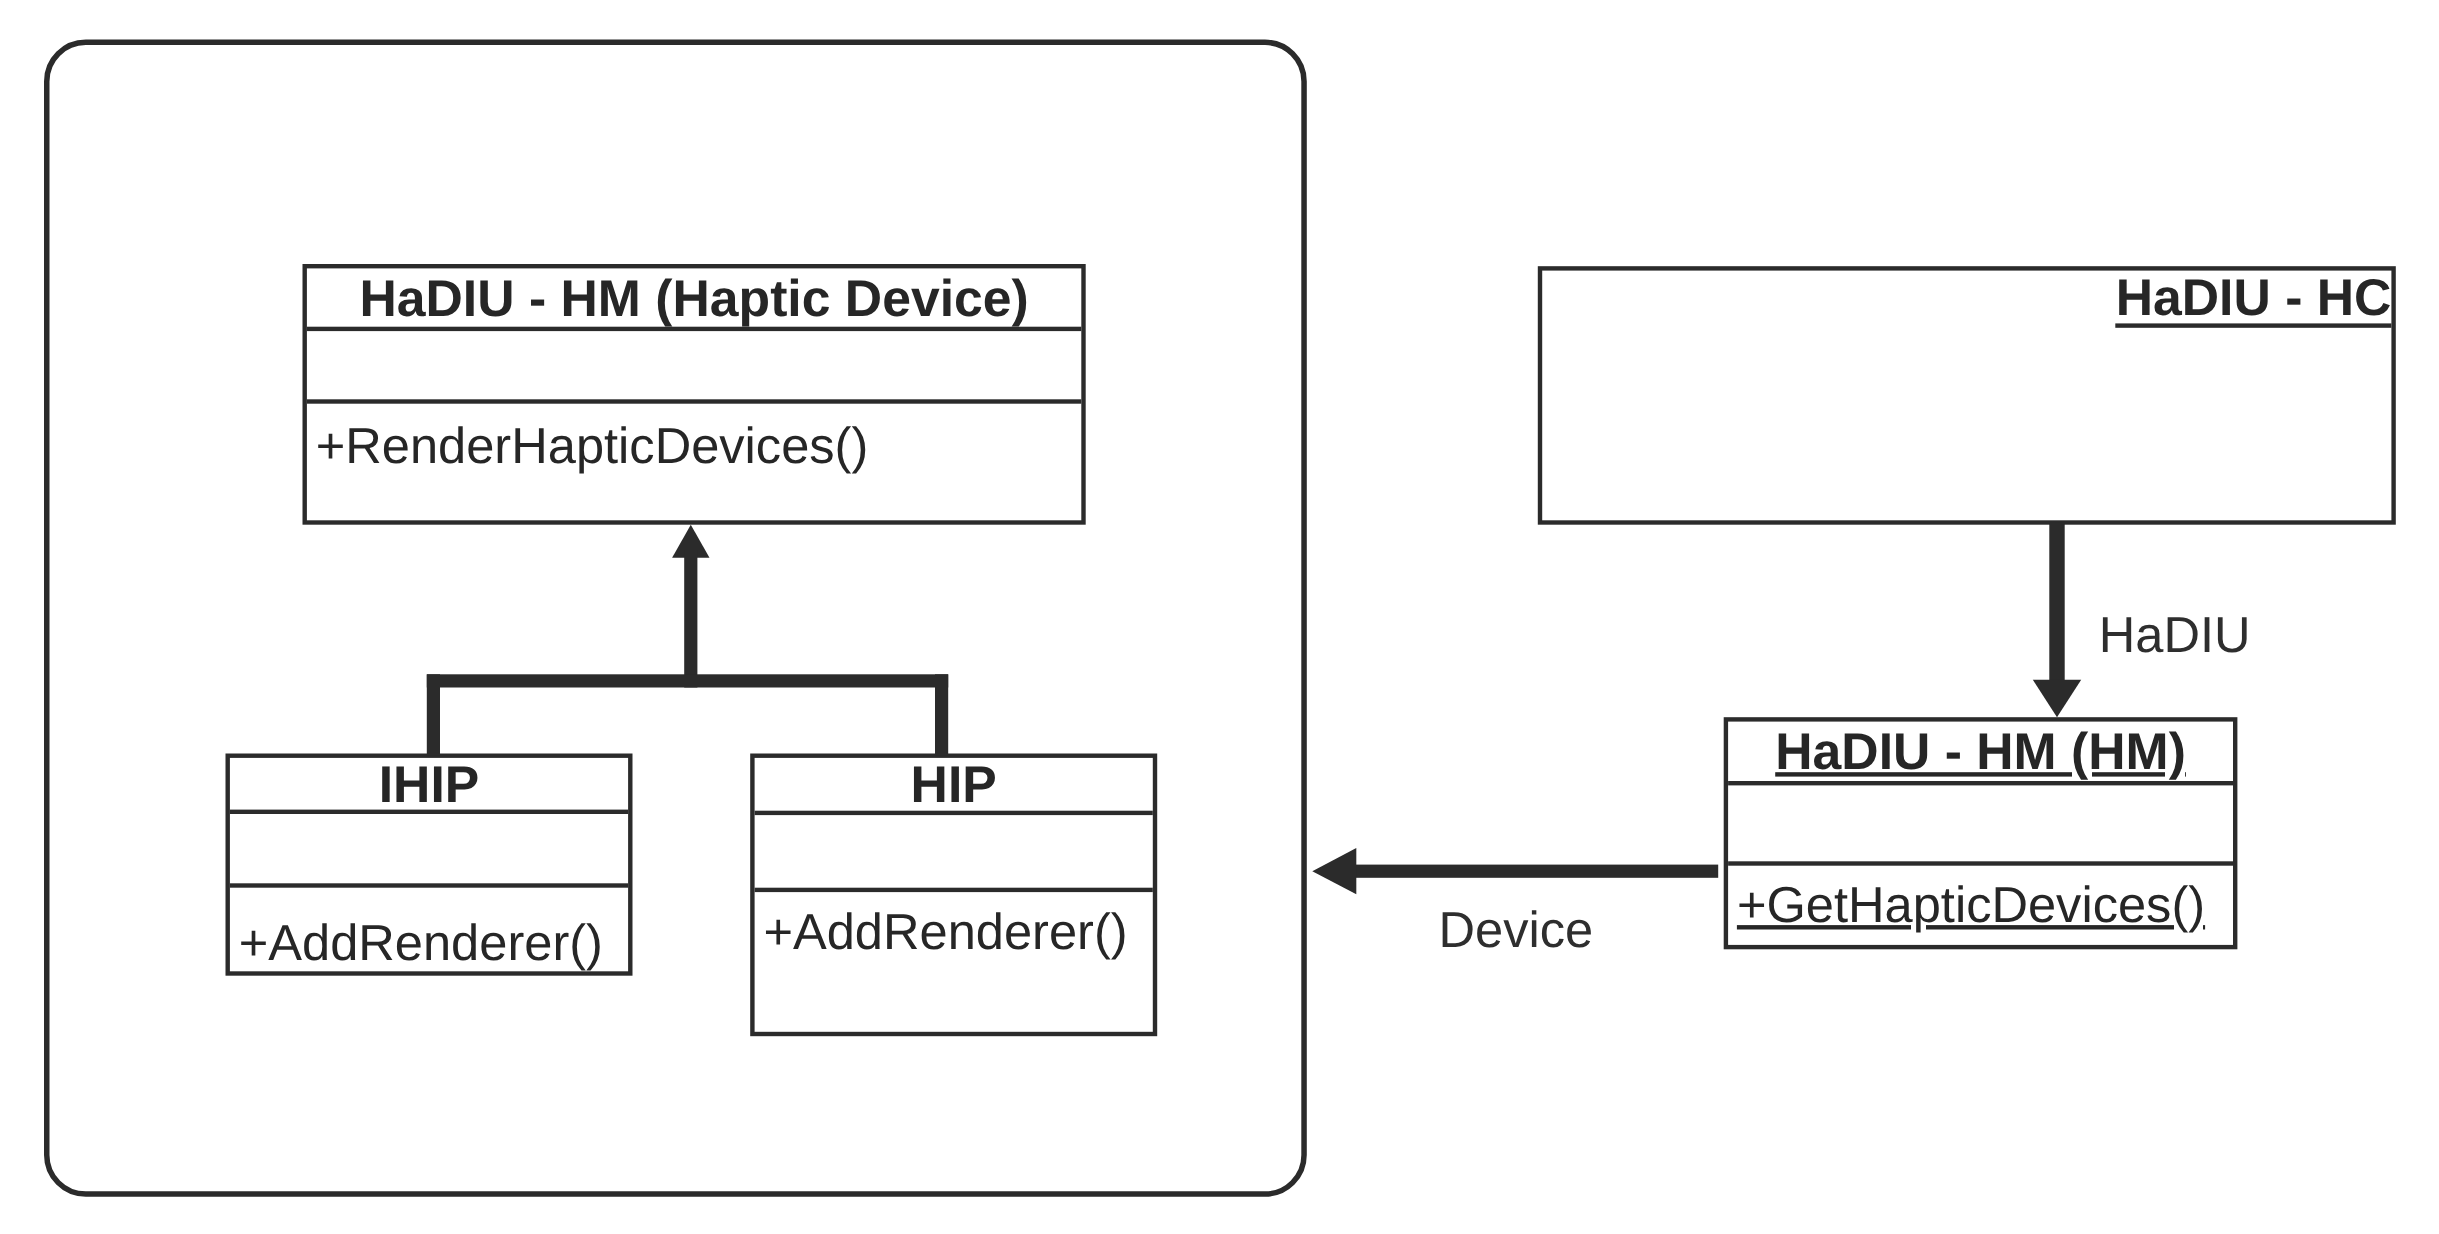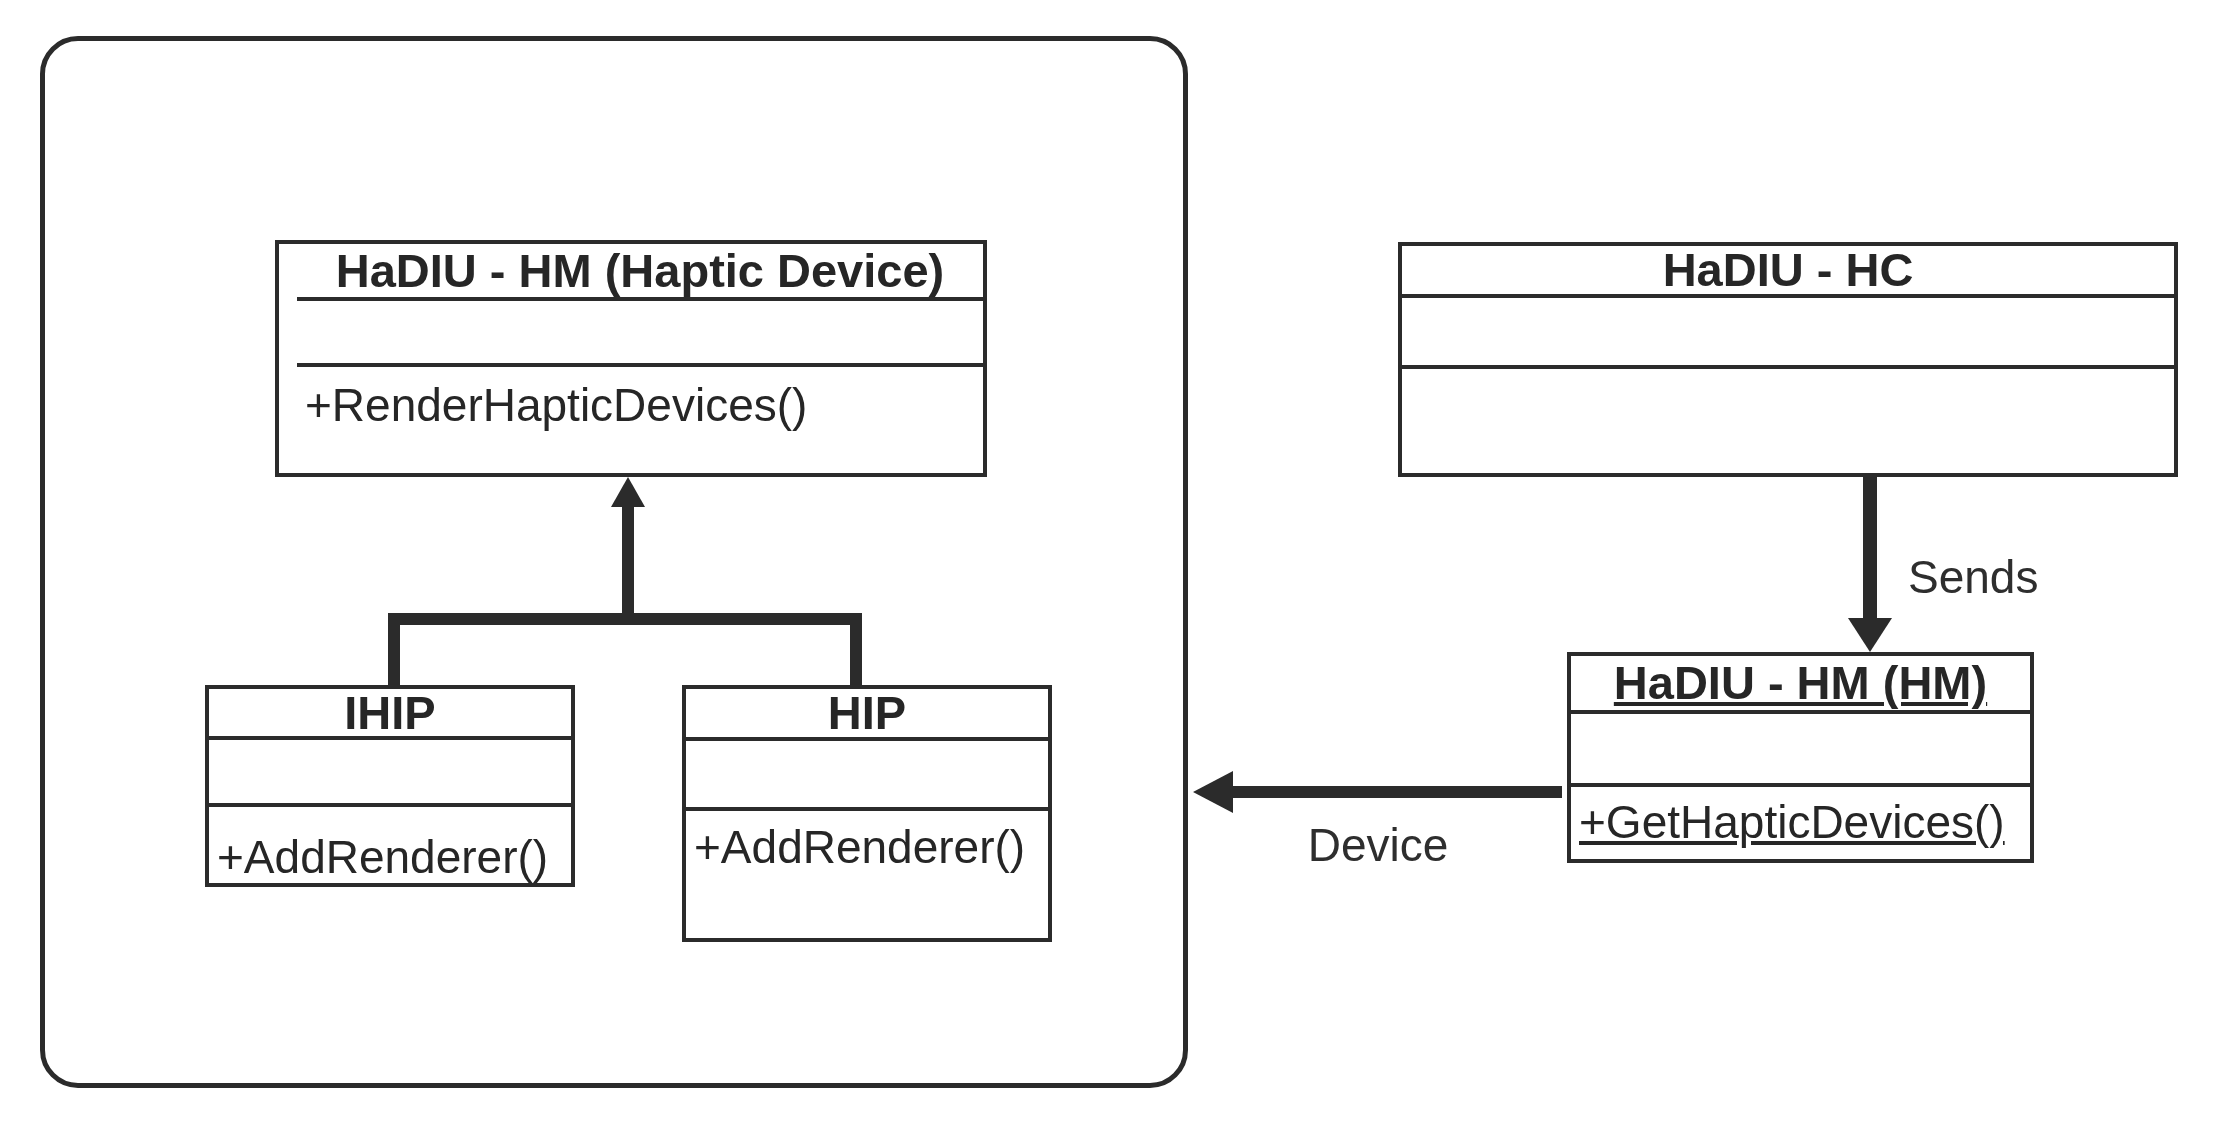--- a/index.html
+++ b/index.html
@@ -51,25 +51,25 @@
   .uml-methods {
     flex: 1 1 auto;
     padding: 11px 6px 0 8px;
     font-size: 46px;
     line-height: 1.18;
     white-space: nowrap;
     overflow: hidden;
   }
 
   
-  .box-haptic-device { left: 275px; top: 240px; width: 712px;  height: 237px; padding-left: 18px; }
+  .box-haptic-device { left: 275px; top: 240px; width: 712px;  height: 237px; }
   .box-haptic-device .uml-title { height: 53px; line-height: 53px; }
   .box-haptic-device .uml-attrs { height: 62px; }
 
-  .box-hc { left: 1398px; top: 242px; width: 780px; height: 235px; }
+  .box-hc { left: 1398px; top: 242px; width: 780px; height: 235px; align-items: flex-end; }
   .box-hc .uml-title { height: 48px; line-height: 48px; }
   .box-hc .uml-attrs { height: 67px; }
 
   .box-hm { left: 1567px; top: 652px; width: 467px; height: 211px; text-decoration: underline; }
   .box-hm .uml-title { height: 54px; line-height: 54px; }
   .box-hm .uml-attrs { height: 69px; }
   .box-hm .uml-methods { padding-top: 8px; }
 
   .box-ihip { left: 205px; top: 685px; width: 370px; height: 202px; justify-content: flex-end; }
   .box-ihip .uml-title { height: 48px; line-height: 48px; }
@@ -175,19 +175,19 @@
   </div>
 
   <div class="arrowhead head-up"></div>
   <div class="edge-line inh-stem"></div>
   <div class="edge-line inh-bar"></div>
   <div class="edge-line inh-dropL"></div>
   <div class="edge-line inh-dropR"></div>
 
   <div class="edge-line sends-line"></div>
   <div class="arrowhead head-down"></div>
-  <div class="edge-label label-sends">Sends</div>
+  <div class="edge-label label-sends">HaDIU</div>
 
   <div class="edge-line creates-line"></div>
   <div class="arrowhead head-left"></div>
   <div class="edge-label label-creates">Device</div>
 
 </div>
 
 </body></html>

